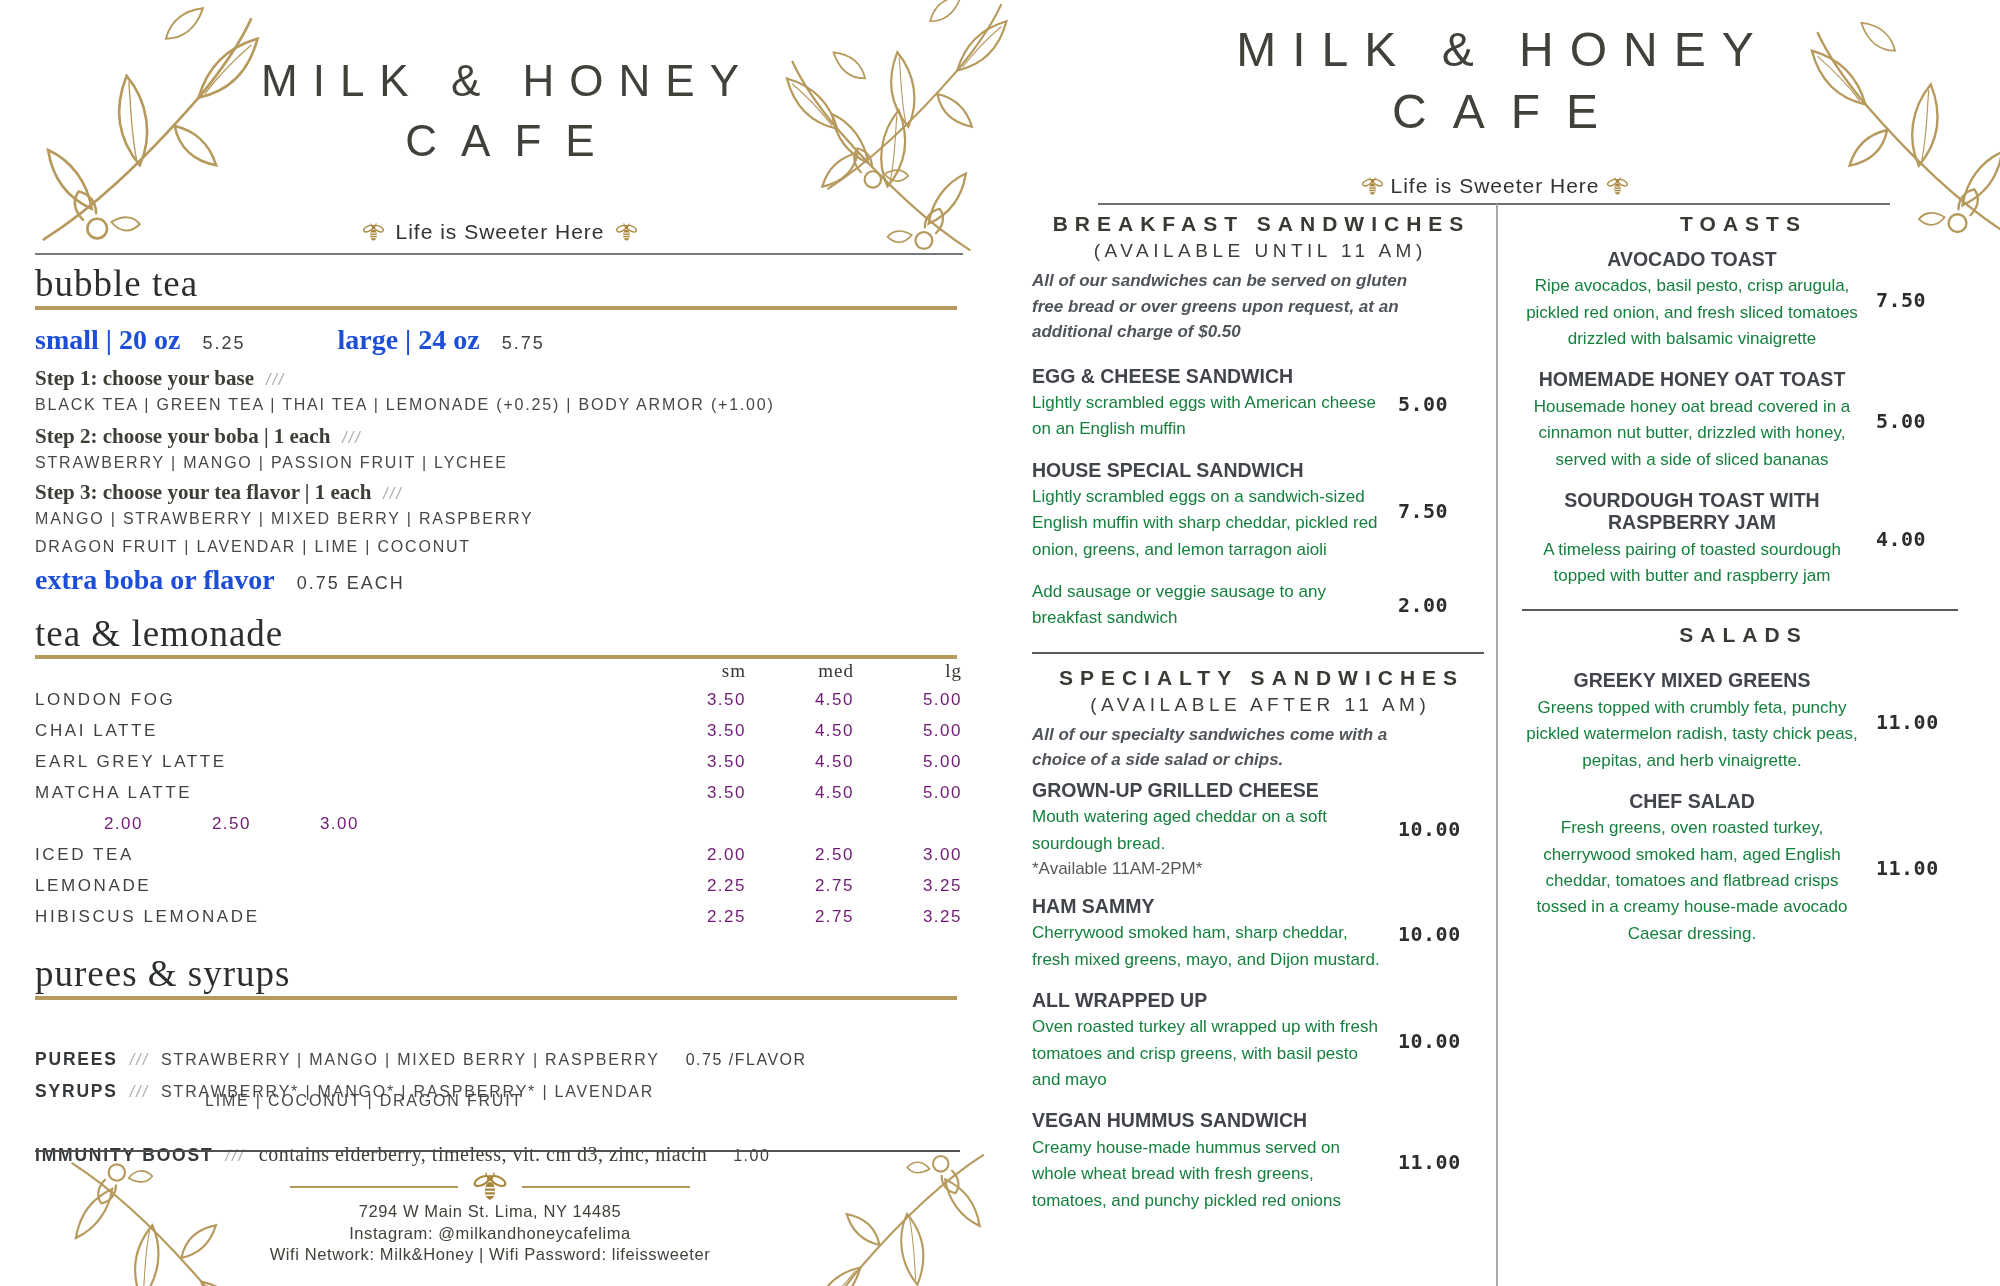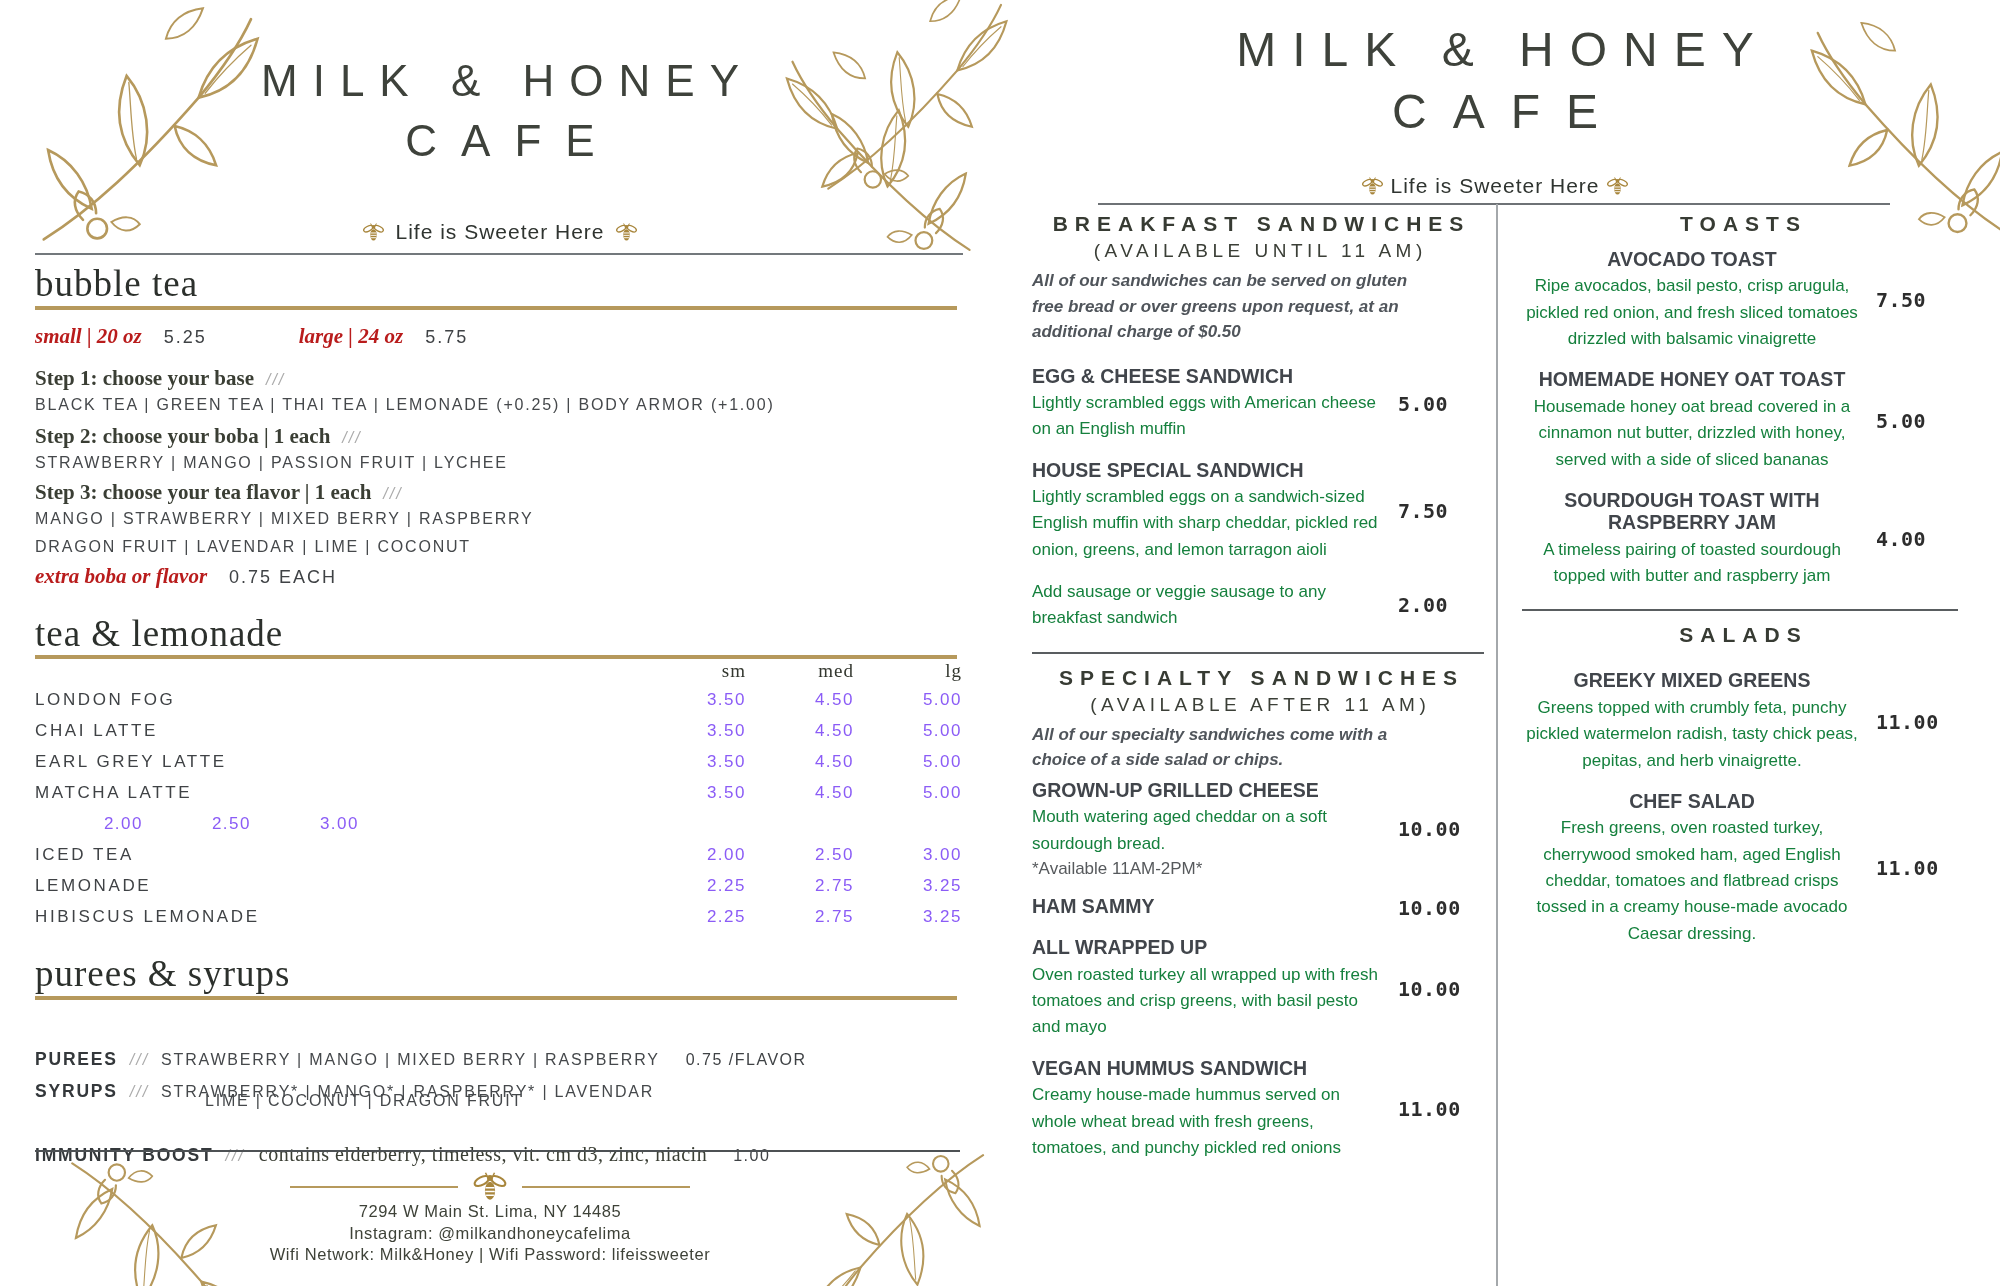--- a/index.html
+++ b/index.html
@@ -20,36 +20,36 @@
   .tagline{display:flex;align-items:center;justify-content:center;gap:10px;font-size:21px;color:#2f3430;letter-spacing:1px;}
   .lp-tag{left:35px;top:220px;width:930px;}
   .beesvg{width:23px;height:19px;}
   .hdr-rule{height:2px;background:#73787c;}
   .lp-hdr-rule{left:35px;top:253px;width:928px;}
 
   .serif-h{font-family:"Liberation Serif",serif;font-size:37px;color:#2c302c;letter-spacing:1px;}
   .gold-rule{height:4px;background:#b6995c;left:35px;width:922px;}
 
   .sizes{left:35px;top:324px;display:flex;align-items:baseline;}
-  .sz-label{font-family:"Liberation Serif",serif;font-weight:700;font-size:21px;color:#b91c1c;font-style:italic;}
+  .sz-label{font-family:"Liberation Serif",serif;font-weight:700;font-size:28px;color:#1d4ed8;}
   .sz-price{font-size:18px;letter-spacing:2px;color:#3f4245;margin-left:22px;}
   .sz-gap{width:92px;}
 
   .step{left:35px;display:flex;align-items:baseline;}
   .step-label{font-family:"Liberation Serif",serif;font-weight:700;font-size:21px;color:#3a3e34;}
   .slashes{color:#ababab;font-style:italic;font-size:16px;margin-left:12px;letter-spacing:2px;}
   .opts{left:35px;font-size:16px;letter-spacing:1.8px;color:#45484b;}
 
   .extra-line{left:35px;top:564px;display:flex;align-items:baseline;}
 
   .tea-table{left:35px;top:660px;width:927px;}
   .trow{display:flex;align-items:baseline;height:31px;}
   .thead{height:30px;}
   .tname{flex:1;font-size:17px;letter-spacing:2.6px;color:#3f4245;}
-  .tprice{width:108px;text-align:right;font-size:17px;letter-spacing:1.5px;color:#8b5cf6;}
+  .tprice{width:108px;text-align:right;font-size:17px;letter-spacing:1.5px;color:#701a75;}
   .thead .tprice{font-family:"Liberation Serif",serif;font-size:19px;letter-spacing:1px;color:#33372f;}
 
   .pline{left:35px;display:flex;align-items:baseline;margin-top:21px;}
   .plabel{font-weight:700;font-size:17.5px;letter-spacing:1.8px;color:#34383b;}
   .popts{font-size:16px;letter-spacing:1.8px;color:#45484b;margin-left:12px;}
   .pprice{font-size:16px;letter-spacing:1.5px;color:#3f4245;margin-left:26px;}
   .imm-desc{font-family:"Liberation Serif",serif;font-size:20px;letter-spacing:0.5px;color:#3a3e34;margin-left:14px;}
   .imm-rule{left:35px;top:1150px;width:925px;height:2px;background:#4d5154;}
 
   .fdiv{left:290px;top:1172px;width:400px;display:flex;align-items:center;gap:14px;}
@@ -332,20 +332,21 @@
         <div class="mi-name">GROWN-UP GRILLED CHEESE</div>
         <div class="mi-desc">Mouth watering aged cheddar on a soft sourdough bread.</div>
         <div class="mi-extra">*Available 11AM-2PM*</div>
       </div>
       <div class="mi-price">10.00</div>
     </div>
 
     <div class="mi">
       <div class="mi-text">
         <div class="mi-name">HAM SAMMY</div>
+        <div class="mi-desc">Cherrywood smoked ham, sharp cheddar, fresh mixed greens, mayo, and Dijon mustard.</div>
       </div>
       <div class="mi-price">10.00</div>
     </div>
 
     <div class="mi">
       <div class="mi-text">
         <div class="mi-name">ALL WRAPPED UP</div>
         <div class="mi-desc">Oven roasted turkey all wrapped up with fresh tomatoes and crisp greens, with basil pesto and mayo</div>
       </div>
       <div class="mi-price">10.00</div>

